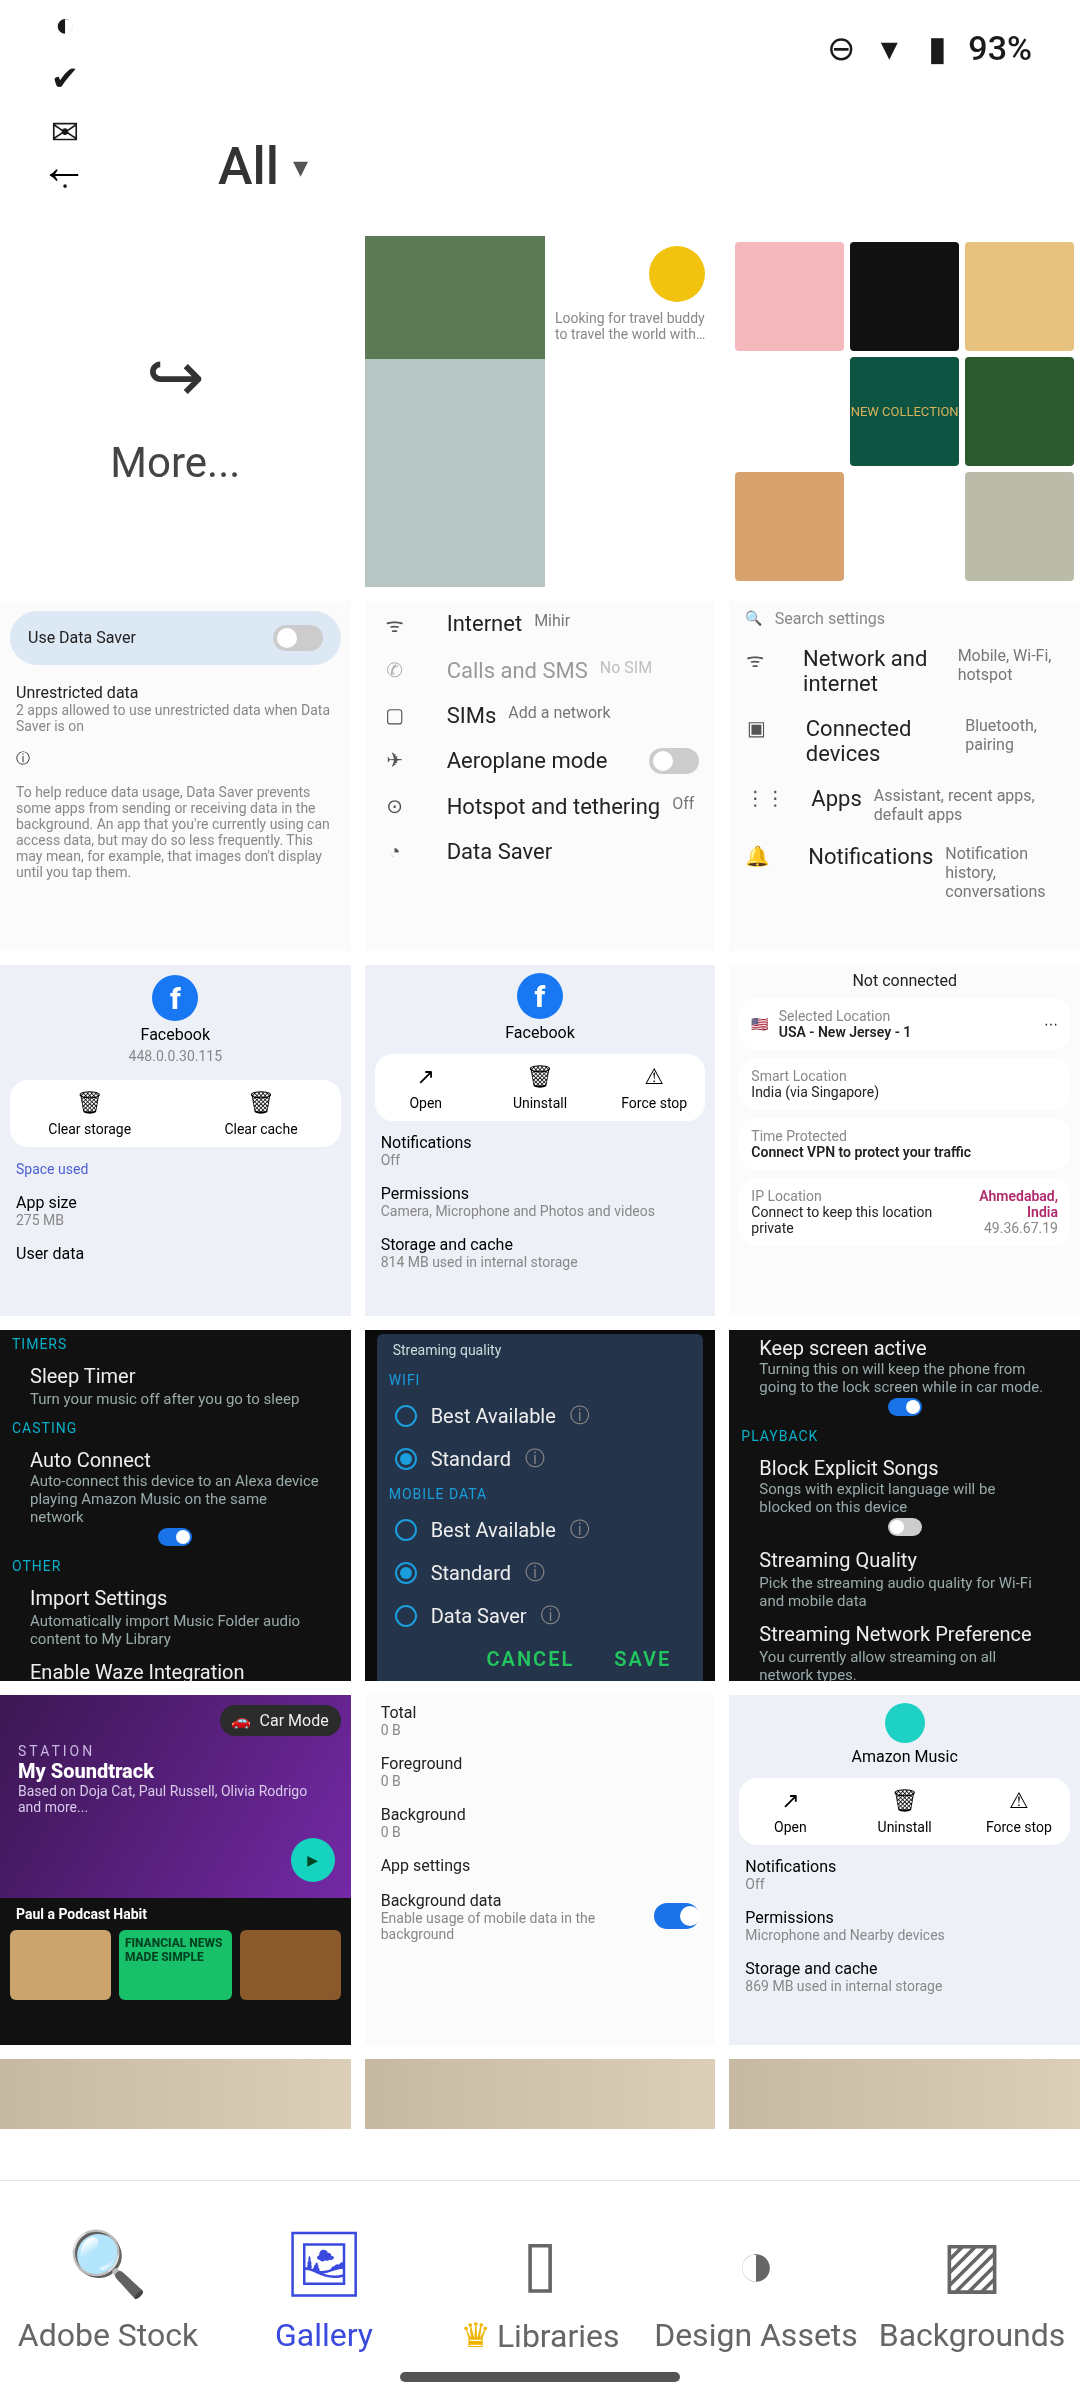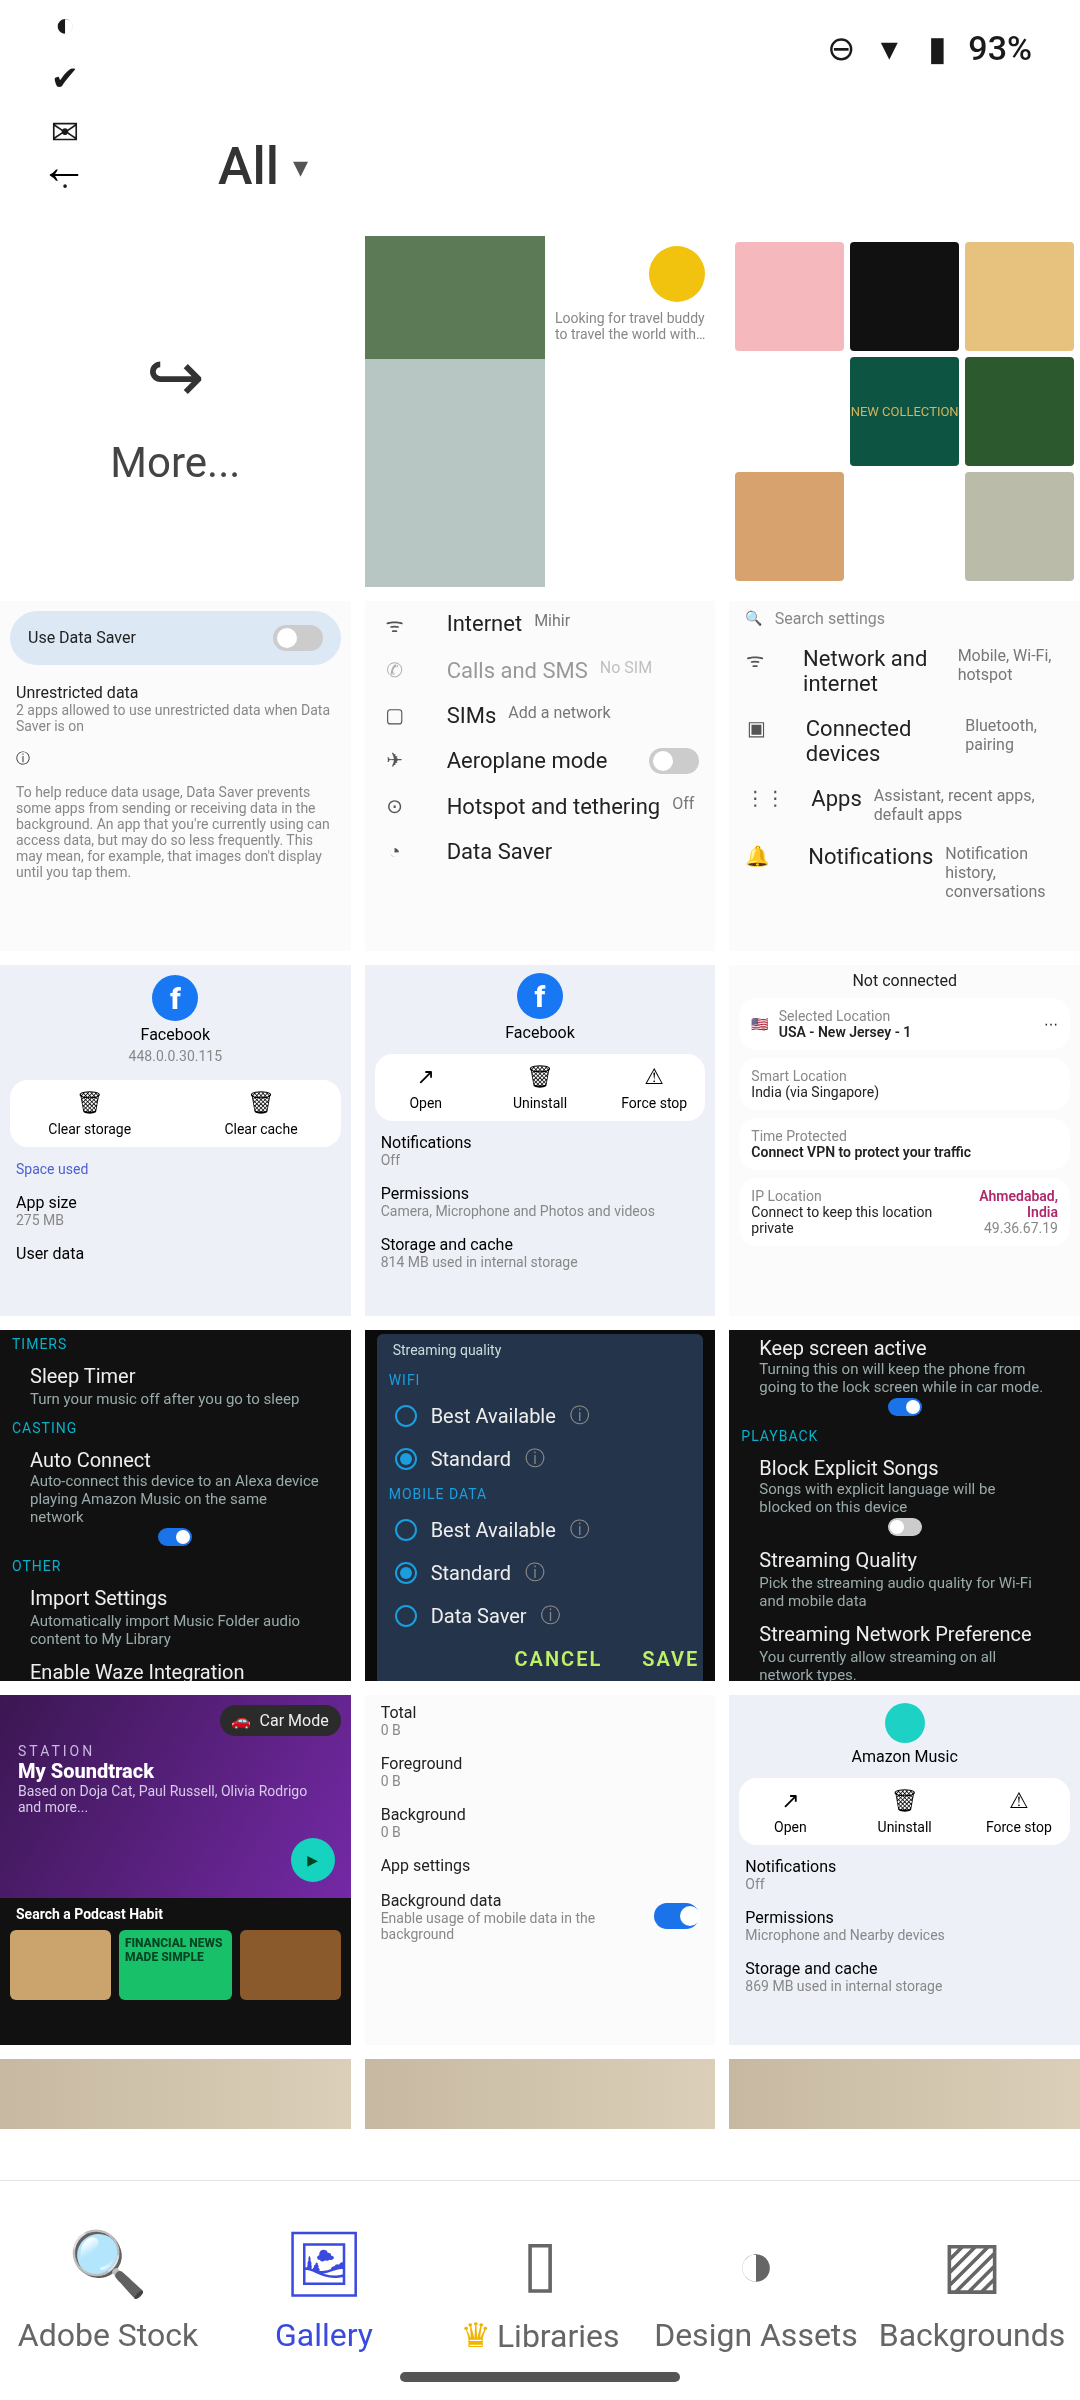--- a/index.html
+++ b/index.html
@@ -32,21 +32,21 @@
   .toggle.sm { width:34px; height:18px; }
   .toggle.sm::after{ width:14px;height:14px;top:2px;left:2px;}
   .toggle.sm.on::after{left:18px;}
   .card { background:#fff; border-radius:18px; padding:10px 12px; }
   .chip-btn { flex:1; display:flex; flex-direction:column; align-items:center; gap:6px; padding:10px 0;}
   .chip-btn .ic{font-size:22px;}
   .sect-h { font-size:14px; letter-spacing:1px; text-transform:uppercase; color:#09b0c9; padding:6px 12px;}
   .opt { display:flex; align-items:center; gap:14px; padding:8px 18px; font-size:20px;}
   .radio { width:22px; height:22px; border:2px solid #1a9edd; border-radius:50%; display:inline-flex; align-items:center; justify-content:center;}
   .radio.sel::after{content:"";width:12px;height:12px;border-radius:50%;background:#1a9edd;}
-  .dlg-actions{display:flex;justify-content:flex-end;gap:40px;padding:10px 4px;color:#bef264;font-weight:600;letter-spacing:2px;font-size:20px;}
+  .dlg-actions{display:flex;justify-content:flex-end;gap:40px;padding:10px 32px;color:#22c55e;font-weight:600;letter-spacing:2px;font-size:20px;}
   .bottom-nav { position:absolute; left:0; right:0; bottom:0; height:220px; background:#fff; display:flex; border-top:1px solid #e5e5e5;}
   .nav-item { flex:1; display:flex; flex-direction:column; align-items:center; justify-content:center; gap:14px; color:#666; font-size:32px;}
   .nav-item.active { color:#3b4ade; }
   .nav-item .ic { font-size:64px; }
   .crown { color:#f0b400; font-size:34px; margin-right:6px;}
   .gesture-bar{position:absolute;left:50%;bottom:18px;transform:translateX(-50%);width:280px;height:10px;border-radius:10px;background:#555;}
   
   .collage{display:grid;grid-template-columns:repeat(3,1fr);grid-auto-rows:1fr;gap:6px;padding:6px;height:100%;}
   .cl{background:#d9d4cd;border-radius:4px;}
   .waterfall{background:linear-gradient(#5d7a56 0 35%,#b7c6c3 35% 100%);}
@@ -380,21 +380,21 @@
   </div>
 
   <div class="thumb t-dark">
     <div class="purple-hero">
       <div class="row pill" style="background:#2b2b2b;padding:6px 12px;width:fit-content;position:absolute;top:10px;right:10px;gap:8px;font-size:16px">🚗 <span>Car Mode</span></div>
       <div class="tiny" style="letter-spacing:3px;color:#c9b6e2;margin-top:30px">STATION</div>
       <div style="font-size:20px;font-weight:800;color:#fff">My Soundtrack</div>
       <div class="tiny" style="color:#d7cbe8">Based on Doja Cat, Paul Russell, Olivia Rodrigo and more...</div>
       <div class="play">▶</div>
     </div>
-    <div class="pad" style="font-weight:700;color:#fff">Search a Podcast Habit</div>
+    <div class="pad" style="font-weight:700;color:#fff">Paul a Podcast Habit</div>
     <div class="row" style="gap:8px;padding:0 10px">
       <div style="flex:1;height:70px;background:#caa36d;border-radius:6px"></div>
       <div style="flex:1;height:70px;background:#19c06a;border-radius:6px;color:#042;font-size:12px;font-weight:800;padding:6px">FINANCIAL NEWS MADE SIMPLE</div>
       <div style="flex:1;height:70px;background:#8a5a2c;border-radius:6px"></div>
     </div>
   </div>
 
   <div class="thumb t-white">
     <div class="pad">
         <div class="mini">Total</div>

